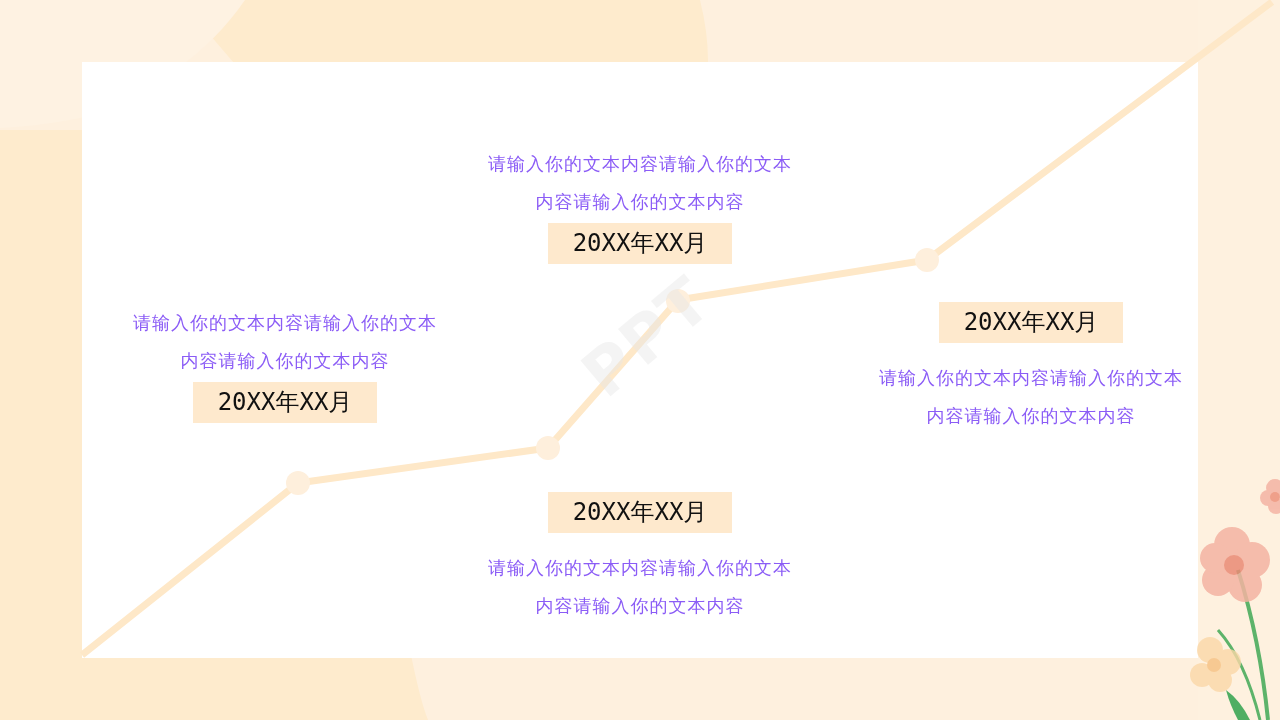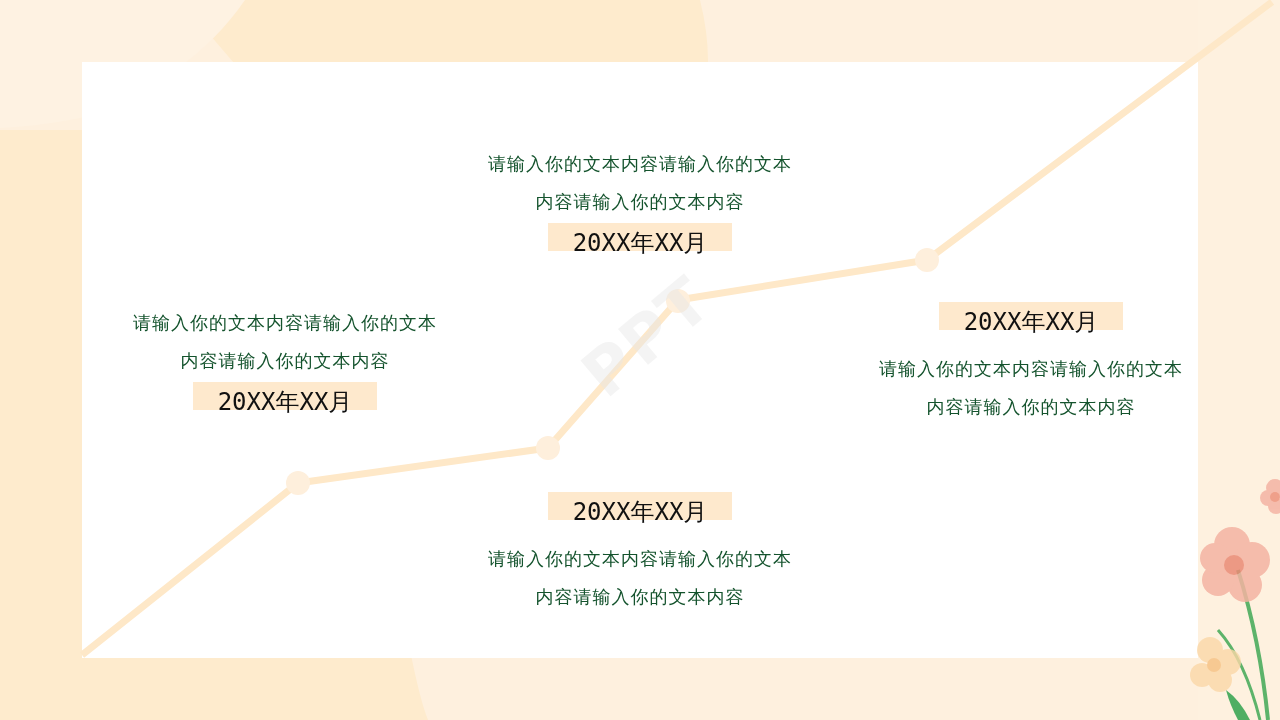--- a/index.html
+++ b/index.html
@@ -9,27 +9,27 @@
       font-family: "DejaVu Sans", "Liberation Sans", sans-serif;
     }
     .bg-layer { position: absolute; left: 0; top: 0; width: 1280px; height: 720px; }
     .panel {
       position: absolute; left: 82px; top: 62px; width: 1116px; height: 596px;
       background: #FFFFFF;
     }
     .timeline-svg { position: absolute; left: 0; top: 0; width: 1280px; height: 720px; pointer-events: none; }
     .block { position: absolute; text-align: center; }
     .desc {
-      color: #14532d; font-size: 18px; line-height: 38px; letter-spacing: 1px;
+      color: #8b5cf6; font-size: 18px; line-height: 38px; letter-spacing: 1px;
       white-space: nowrap;
     }
     .date-box {
       display: inline-block; background: #FEE9CD; color: #111;
       font-family: "DejaVu Sans Mono", "Liberation Mono", monospace;
-      font-size: 24px; height: 28px; line-height: 41px; padding: 0 18px;
+      font-size: 24px; height: 41px; line-height: 41px; padding: 0 18px;
       letter-spacing: 0px;
     }
     .watermark {
       position: absolute; left: 575px; top: 300px; color: rgba(230,230,230,0.45);
       font-size: 64px; font-weight: bold; transform: rotate(-40deg);
       font-family: "DejaVu Sans", sans-serif; letter-spacing: 2px;
     }
   </style>
 </head>
 <body>

